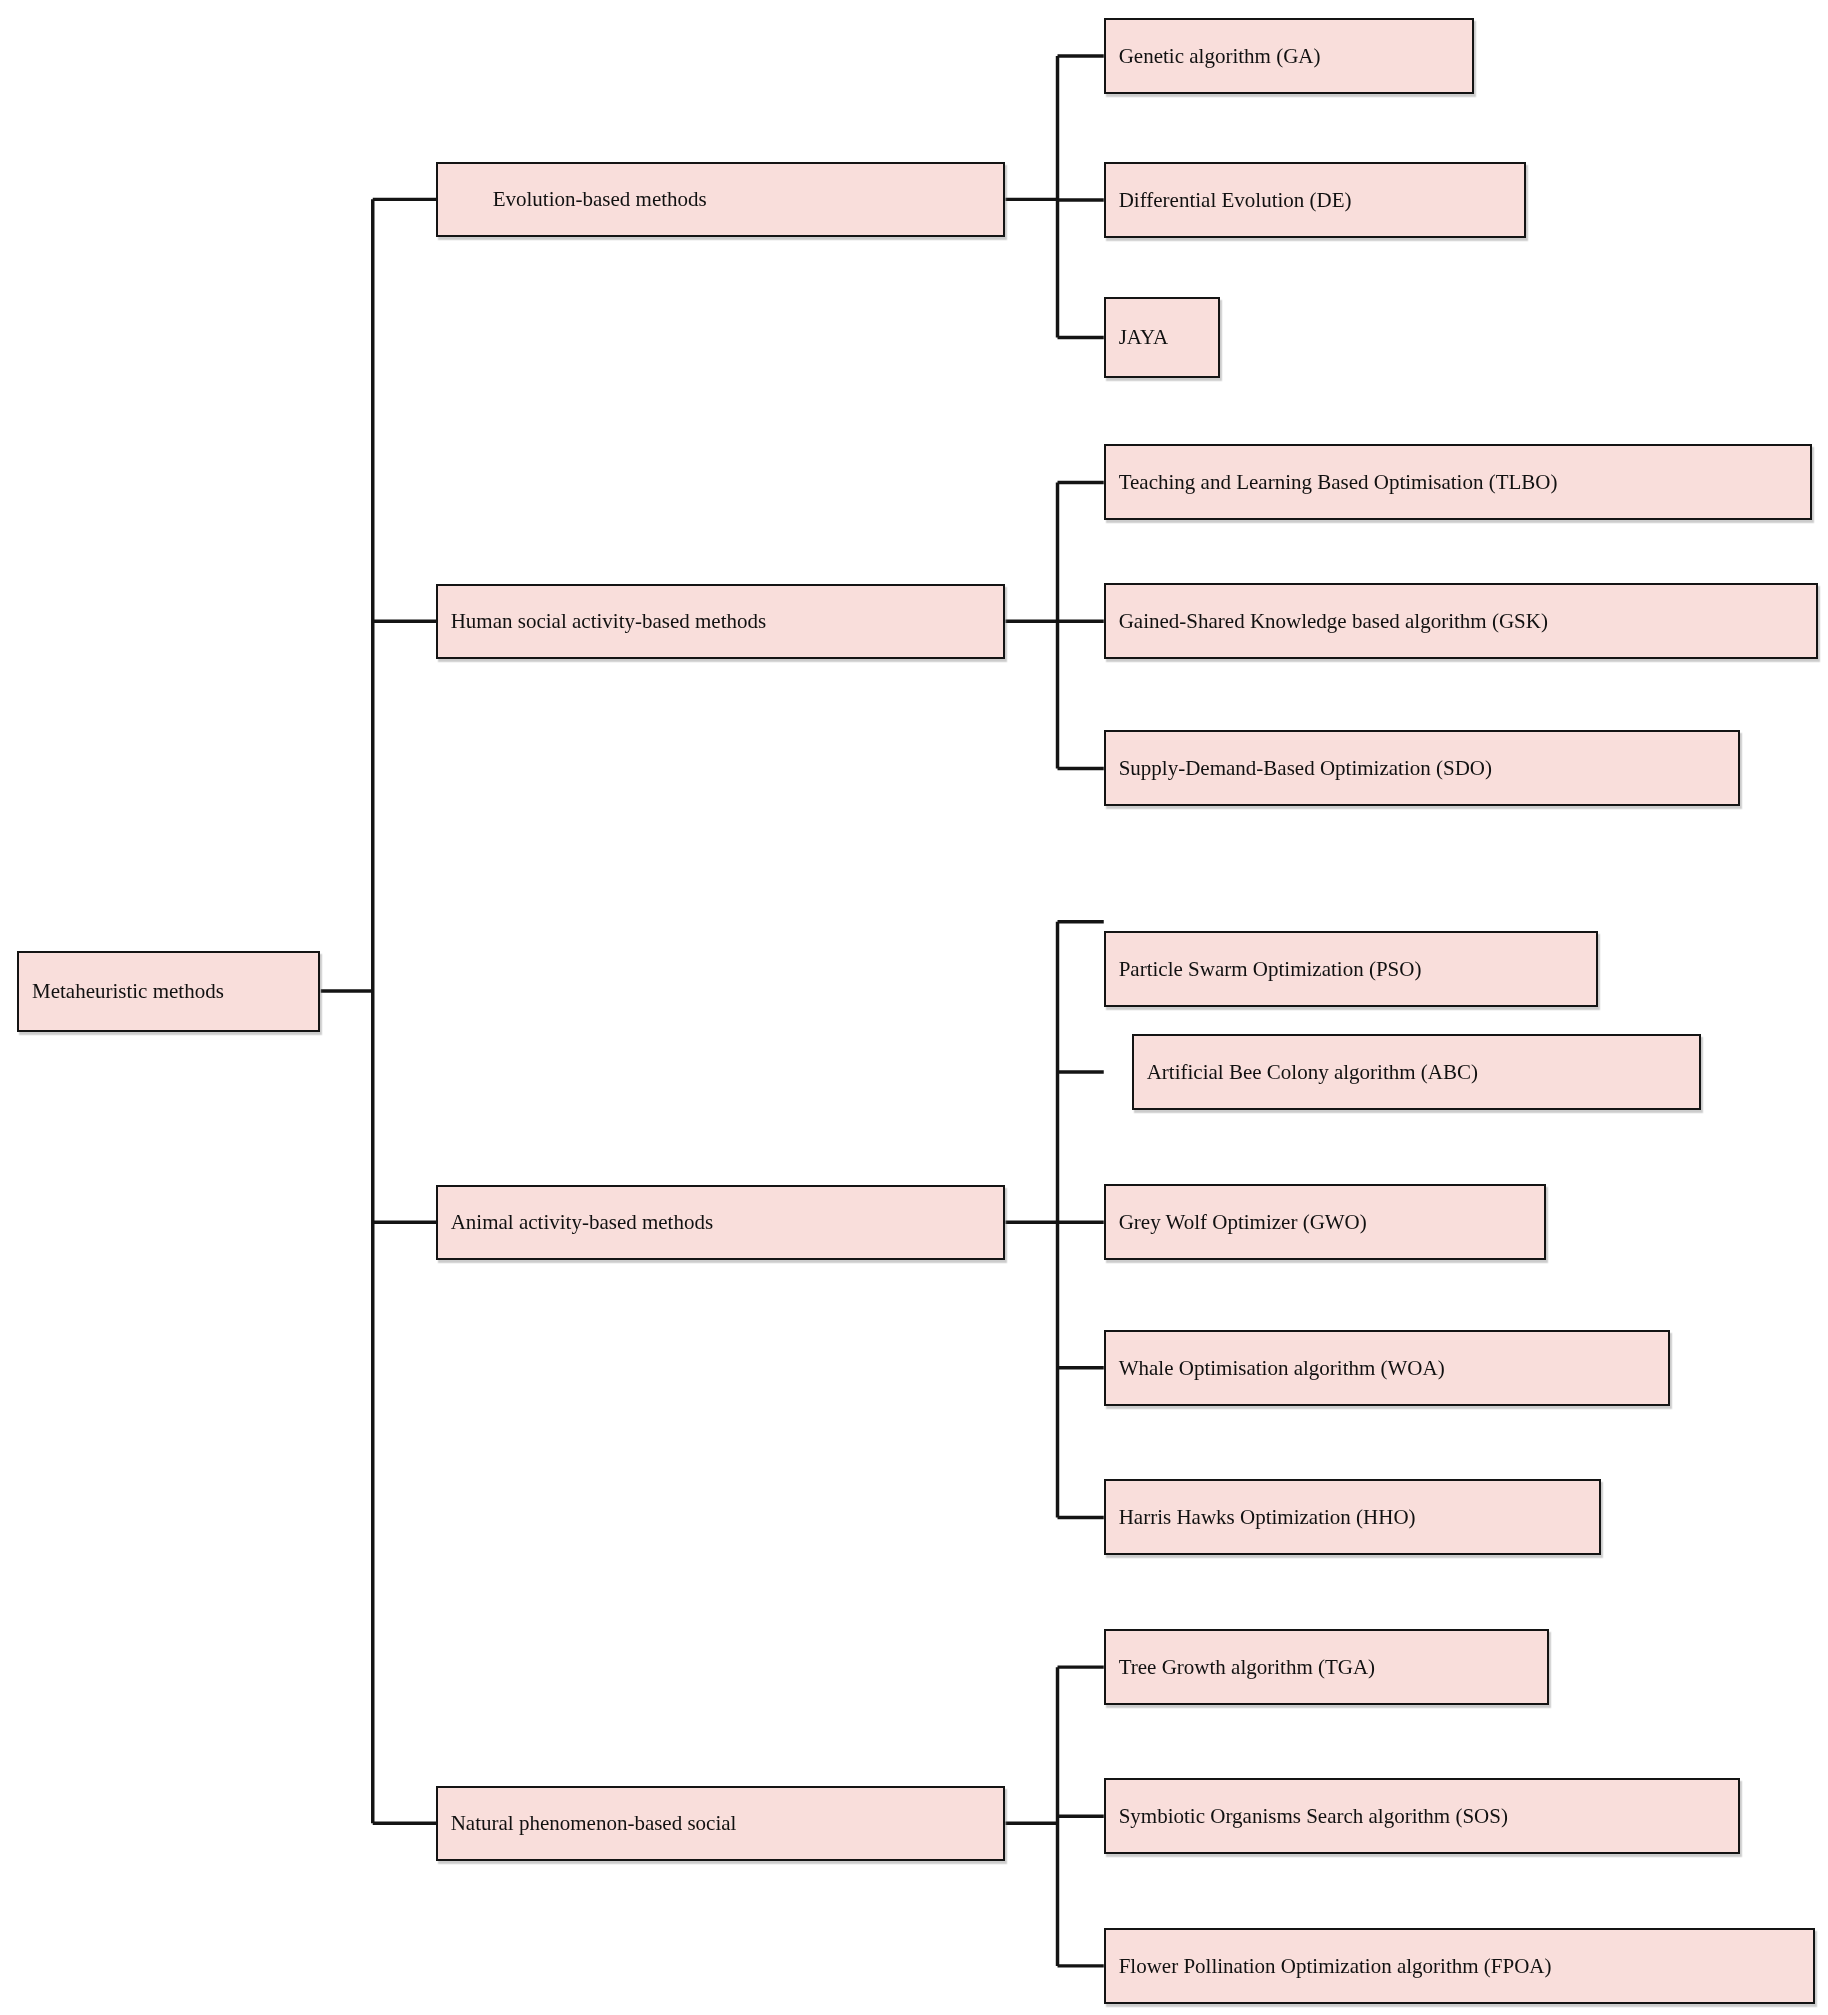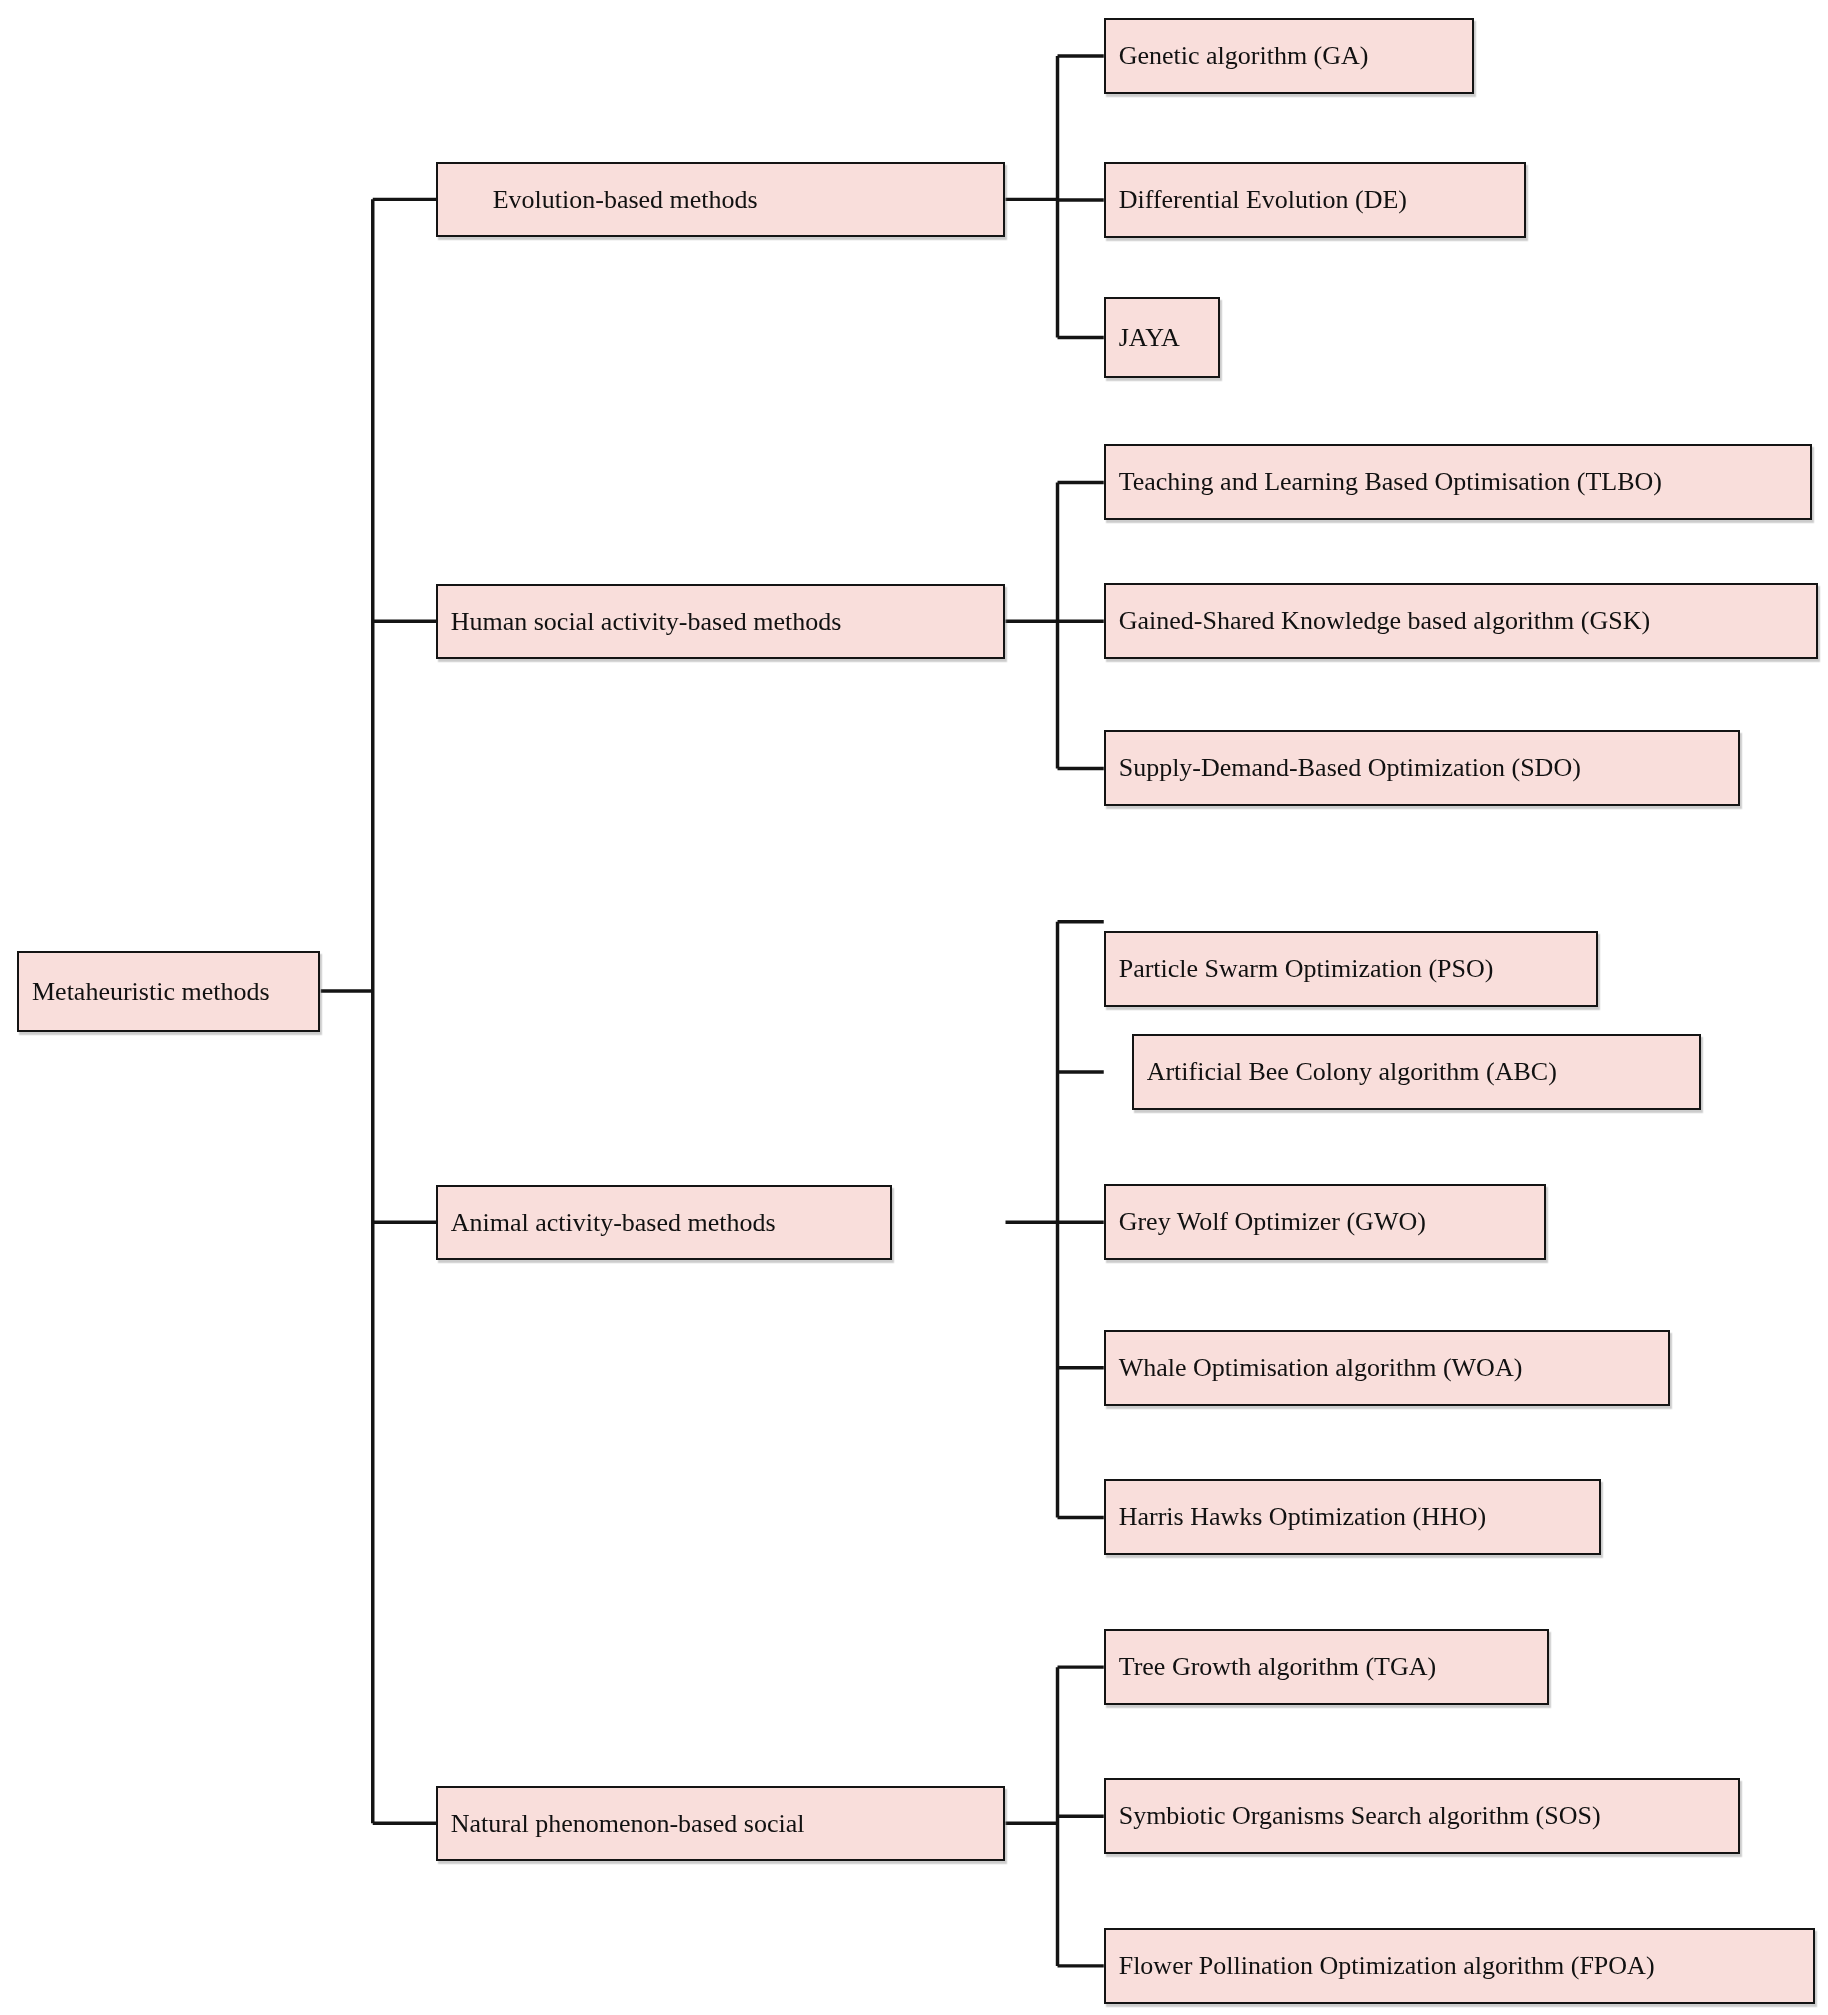--- a/index.html
+++ b/index.html
@@ -25,21 +25,21 @@
     background:var(--node-fill);
     border:2.9px solid var(--node-border);
     box-shadow:1.7px 2.9px 1.2px rgba(110,110,110,0.35);
     display:flex;
     align-items:center;
     overflow:hidden;
   }
   .node .label{
     padding-left:12.7px;
     padding-right:4.6px;
-    font-size:26px;
+    font-size:21px;
     line-height:1.05;
     white-space:nowrap;
     letter-spacing:0px;
   }
 </style>
 </head>
 <body>
 
 <div id="canvas">
 
@@ -86,21 +86,21 @@
   </div>
 
   <div class="node" style="left:436px;top:162px;width:569px;height:75px;padding-left:42px;">
     <span class="label">Evolution-based methods</span>
   </div>
 
   <div class="node" style="left:436px;top:584px;width:569px;height:75px;align-items:center;">
     <span class="label">Human social activity-based methods</span>
   </div>
 
-  <div class="node" style="left:436px;top:1185px;width:456px;height:75px;">
+  <div class="node" style="left:436px;top:1185px;width:569px;height:75px;">
     <span class="label">Animal activity-based methods</span>
   </div>
 
   <div class="node" style="left:436px;top:1786px;width:569px;height:75px;">
     <span class="label">Natural phenomenon-based social</span>
   </div>
 
   <div class="node" style="left:1104px;top:18px;width:370px;height:76px;">
     <span class="label">Genetic algorithm (GA)</span>
   </div>

